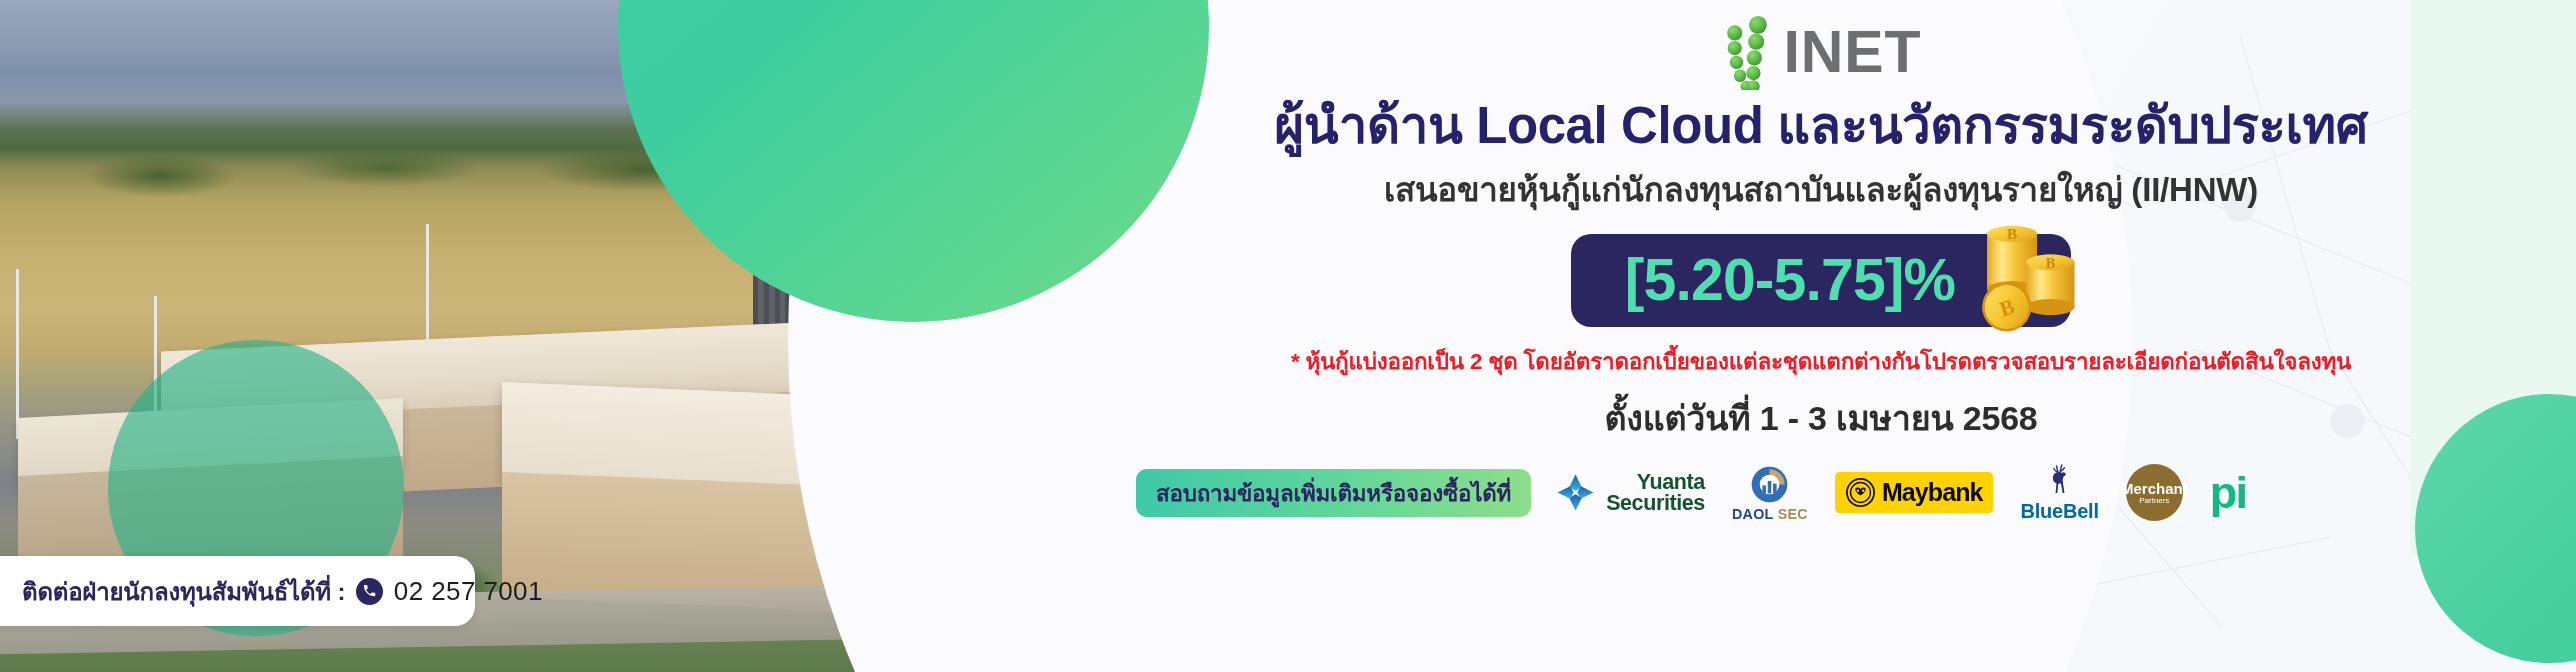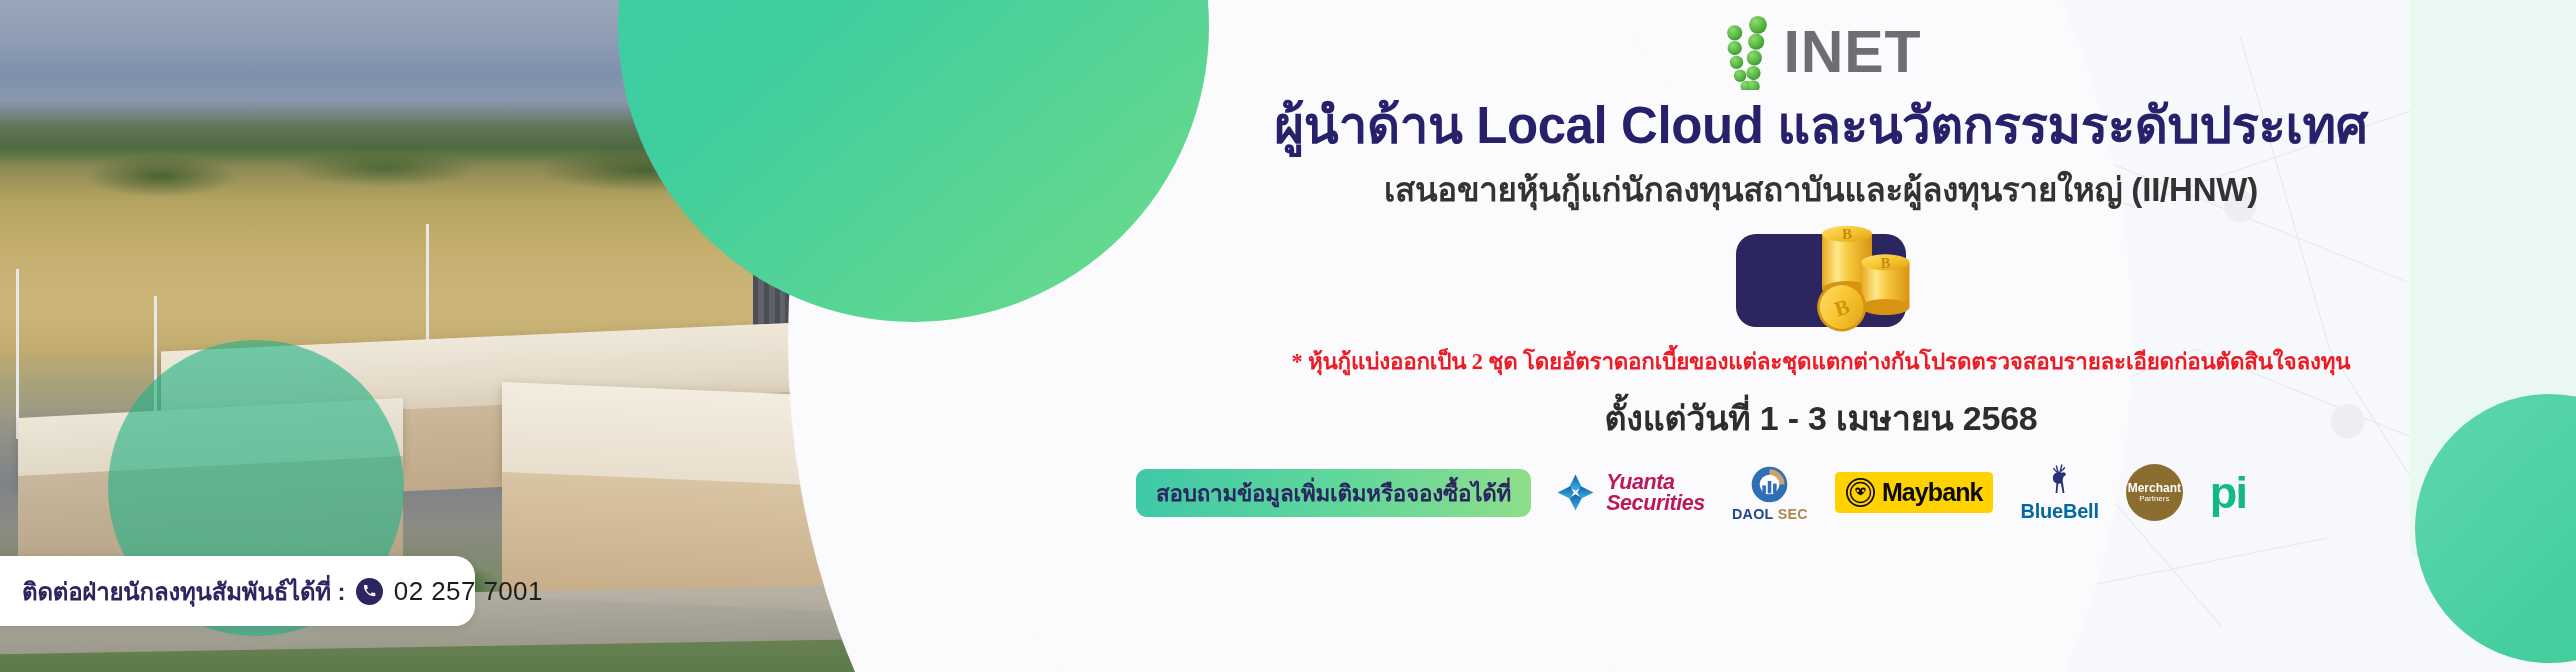--- a/index.html
+++ b/index.html
@@ -250,21 +250,21 @@
     white-space: nowrap; letter-spacing: -0.9px;
   }
   .coins {
     position: absolute; right: -16px; top: -27px;
     width: 116px; height: 125px;
   }
 
   .disclaimer {
     margin-top: 16px;
     font-size: 22.4px; font-weight: 600; color: #ed1c24;
-    white-space: nowrap; letter-spacing: -0.2px; font-family: Liberation Serif, serif;
+    white-space: nowrap; letter-spacing: -0.2px;
   }
   .daterange {
     margin-top: 12.5px;
     font-size: 34px; font-weight: 700; color: #2d2d2d;
     white-space: nowrap; letter-spacing: -0.2px;
   }
 
   .partner-row {
     margin-top: 18px;
     display: flex; align-items: center; gap: 23px;
@@ -282,21 +282,21 @@
   }
   .logos { display: flex; align-items: center; gap: 27px; }
 
   .lg { display: flex; align-items: center; }
 
   
   .yuanta { gap: 9px; }
   .yuanta-mark { width: 43px; height: 43px; }
   .yuanta-txt {
     display: flex; flex-direction: column; line-height: .96;
-    font-style: italic; font-weight: 800; color: #be185d;
+    font-weight: 800; color: #14532d; text-align: right;
   }
   .yuanta-txt .l1 { font-size: 21.5px; letter-spacing: -0.4px; }
   .yuanta-txt .l2 { font-size: 21.5px; letter-spacing: -0.4px; }
 
   
   .daol { flex-direction: column; align-items: center; gap: 1.8px; }
   .daol-mark { width: 41px; height: 41px; }
   .daol-txt { font-size: 14.3px; font-weight: 700; color: #23478a; letter-spacing: 0.3px; }
   .daol-txt .sec { color: #b08a4a; font-weight: 600; }
 
@@ -313,21 +313,21 @@
   .bluebell-mark { width: 32px; height: 36px; }
   .bluebell-txt { font-size: 20px; font-weight: 700; color: #0369a1; letter-spacing: -0.2px; }
 
   
   .merchant {
     width: 57px; height: 57px; border-radius: 50%;
     background: #8a6d2f; color: #fff;
     flex-direction: column; align-items: center; justify-content: center;
     line-height: 1.05;
   }
-  .merchant .m1 { font-size: 12px; font-weight: 600; }
+  .merchant .m1 { font-size: 15px; font-weight: 600; }
   .merchant .m2 { font-size: 8px; font-weight: 500; }
 
   
   .pi-txt { font-size: 45px; font-weight: 700; color: #14b981; line-height: .8; letter-spacing: -1.8px; }
 </style>
 </head>
 <body>
 
 <div id="banner">
 
@@ -430,20 +430,21 @@
         <circle cx="36" cy="80" r="7" fill="url(#gdot)"></circle>
       </svg>
       <span class="logo-word">INET</span>
     </div>
 
     <div class="headline">ผู้นำด้าน Local Cloud และนวัตกรรมระดับประเทศ</div>
 
     <div class="subhead">เสนอขายหุ้นกู้แก่นักลงทุนสถาบันและผู้ลงทุนรายใหญ่ (II/HNW)</div>
 
     <div class="rate-box">
+      <span class="rate-value">[5.20-5.75]%</span>
       <svg class="coins" viewBox="0 0 130 140">
         <defs>
           <linearGradient id="gold" x1="0" y1="0" x2="1" y2="0">
             <stop offset="0%" stop-color="#e8a820"></stop>
             <stop offset="30%" stop-color="#ffe98a"></stop>
             <stop offset="55%" stop-color="#f6c63b"></stop>
             <stop offset="100%" stop-color="#d79412"></stop>
           </linearGradient>
           <linearGradient id="goldface" x1="0" y1="0" x2="1" y2="1">
             <stop offset="0%" stop-color="#ffe070"></stop>

